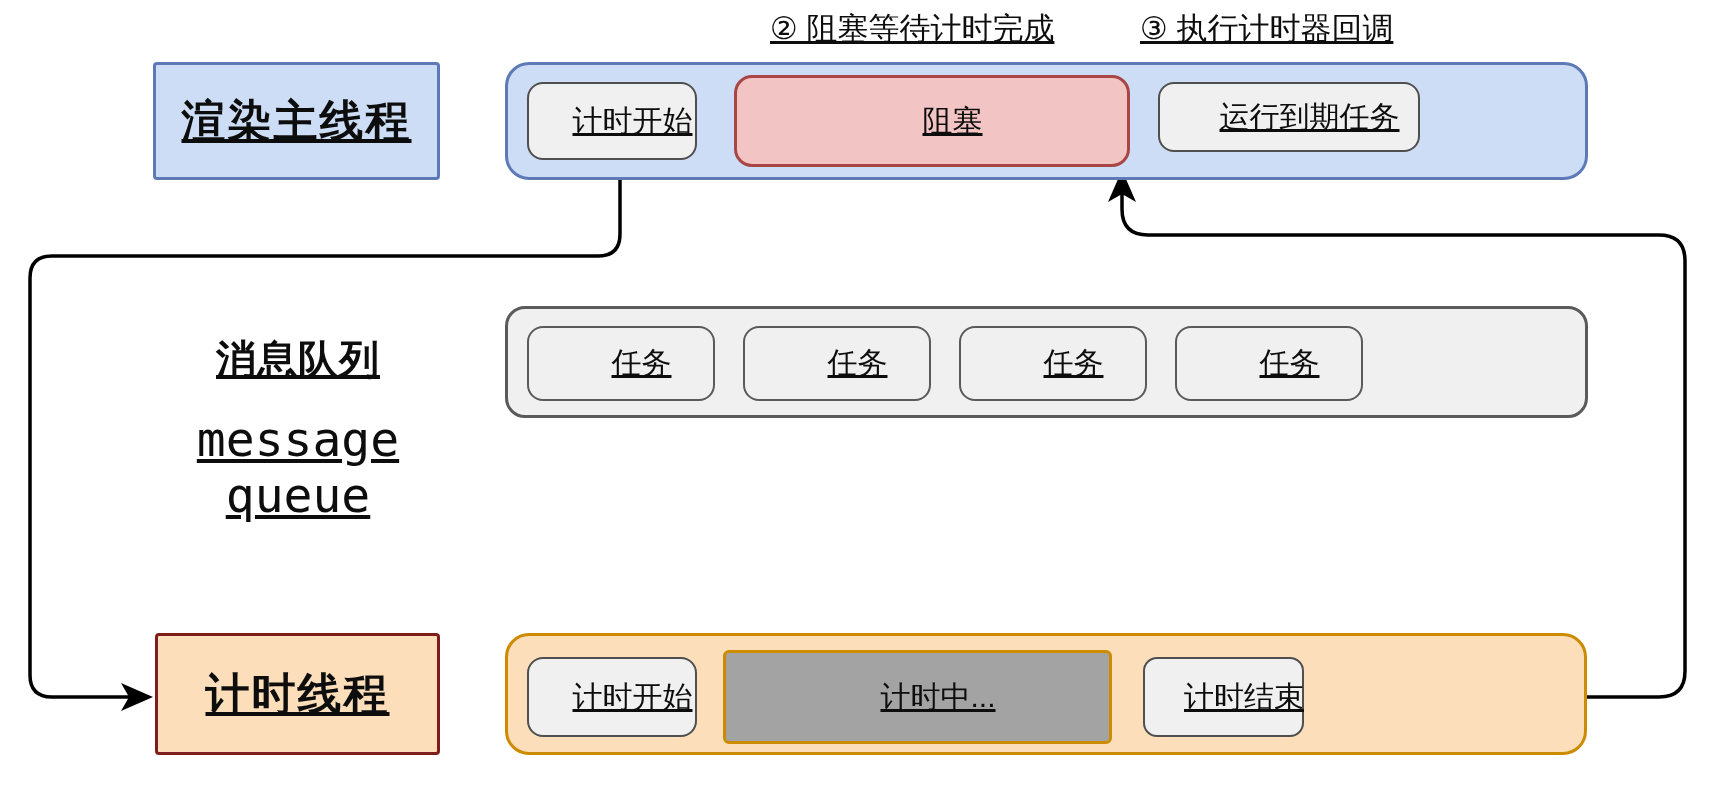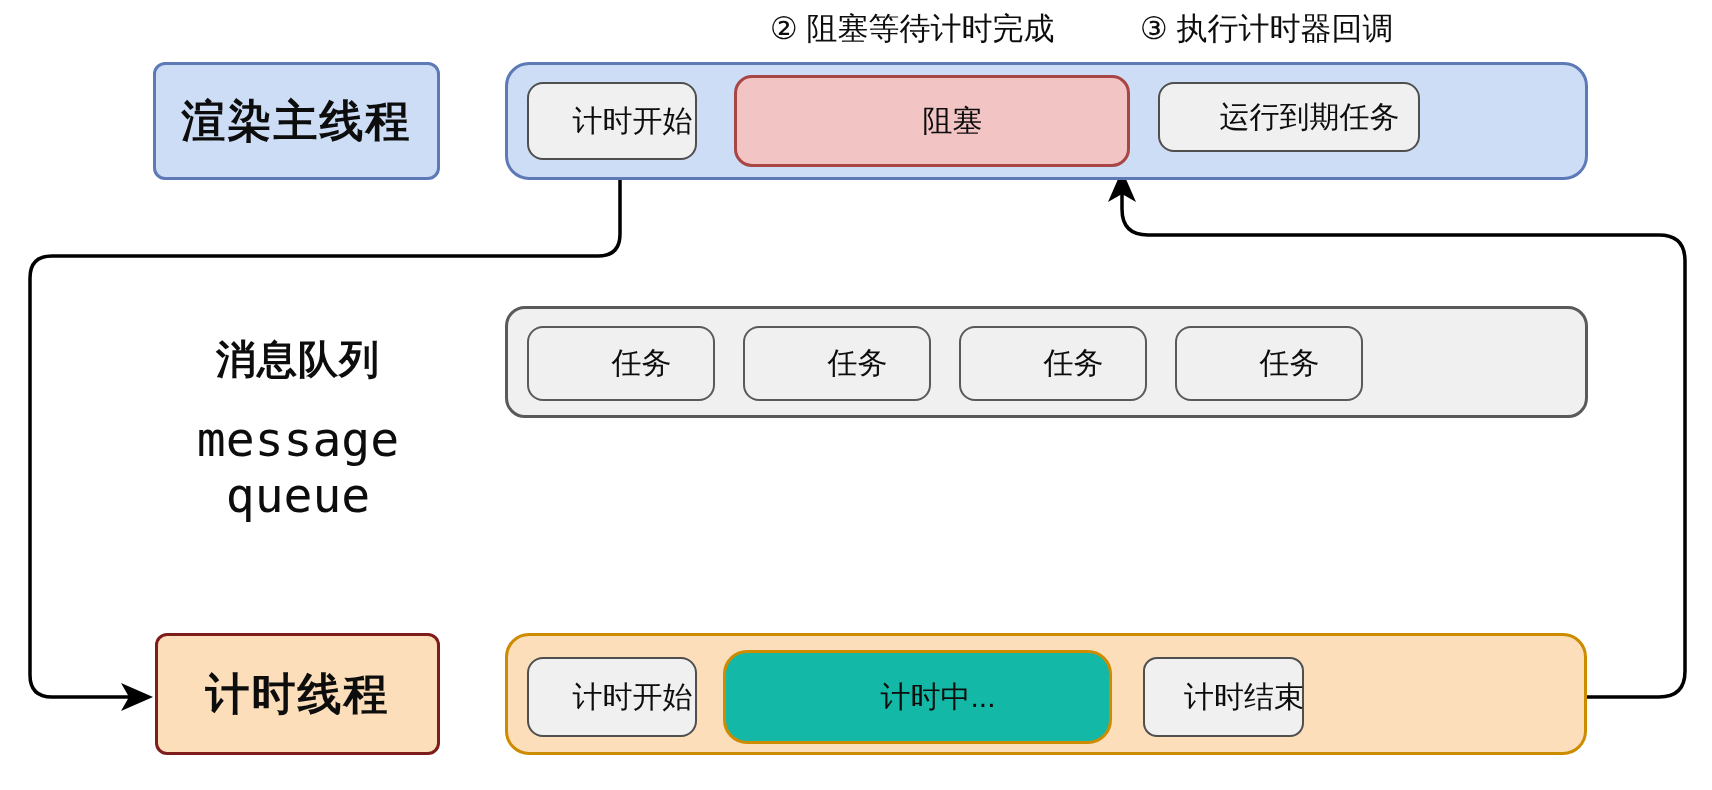--- a/index.html
+++ b/index.html
@@ -1,33 +1,33 @@
 <!DOCTYPE html>
 <html><head>
 <meta charset="utf-8">
 <style>
   html,body{margin:0;padding:0;background:#ffffff;}
   body{font-family:"Liberation Sans","DejaVu Sans",sans-serif;color:#0d0d0d;}
   .canvas{position:relative;width:1712px;height:790px;background:#ffffff;overflow:hidden;}
-  .abs{position:absolute;box-sizing:border-box;}
+  .abs{position:absolute;box-sizing:border-box;text-decoration:underline;}
   .flexc{display:flex;align-items:center;justify-content:center;}
   
   .track{border-radius:24px;}
   .track.blue{background:#cdddf6;border:3px solid #5d7ab7;}
   .track.gray{background:#f0f0f0;border:3px solid #5a5a5a;}
   .track.orange{background:#fcdfba;border:3px solid #cd8b00;}
   
-  .rowlabel{font-size:44px;font-weight:600;letter-spacing:2px;border-radius:12px;}
+  .rowlabel{font-size:44px;font-weight:600;letter-spacing:2px;border-radius:4px;}
   .rowlabel.blue{background:#cdddf6;border:3px solid #5d7ab7;}
   .rowlabel.orange{background:#fcdfba;border:3px solid #7f1d1d;}
   
   .box{font-size:30px;font-weight:500;border-radius:16px;white-space:nowrap;padding-left:41px;}
   .box.gray{background:#f0f0f0;border:2.5px solid #4f4f4f;}
   .box.red{background:#f2c4c4;border:3px solid #a84545;border-radius:18px;}
-  .box.orangeline{background:#14b8a6;border:3px solid #cd8b00;border-radius:24px;}
+  .box.orangeline{background:#a3a3a3;border:3px solid #cd8b00;border-radius:6px;}
   
   .ann{font-size:31px;font-weight:500;white-space:nowrap;}
   
   .mq-label{text-align:center;}
   .mq-zh{font-size:40px;font-weight:600;letter-spacing:1px;}
   .mq-en{font-size:48px;font-weight:500;margin-top:24px;
          font-family:"DejaVu Sans Mono","Liberation Mono",monospace;}
   svg.arrows{position:absolute;left:0;top:0;pointer-events:none;}
 </style>
 </head>

